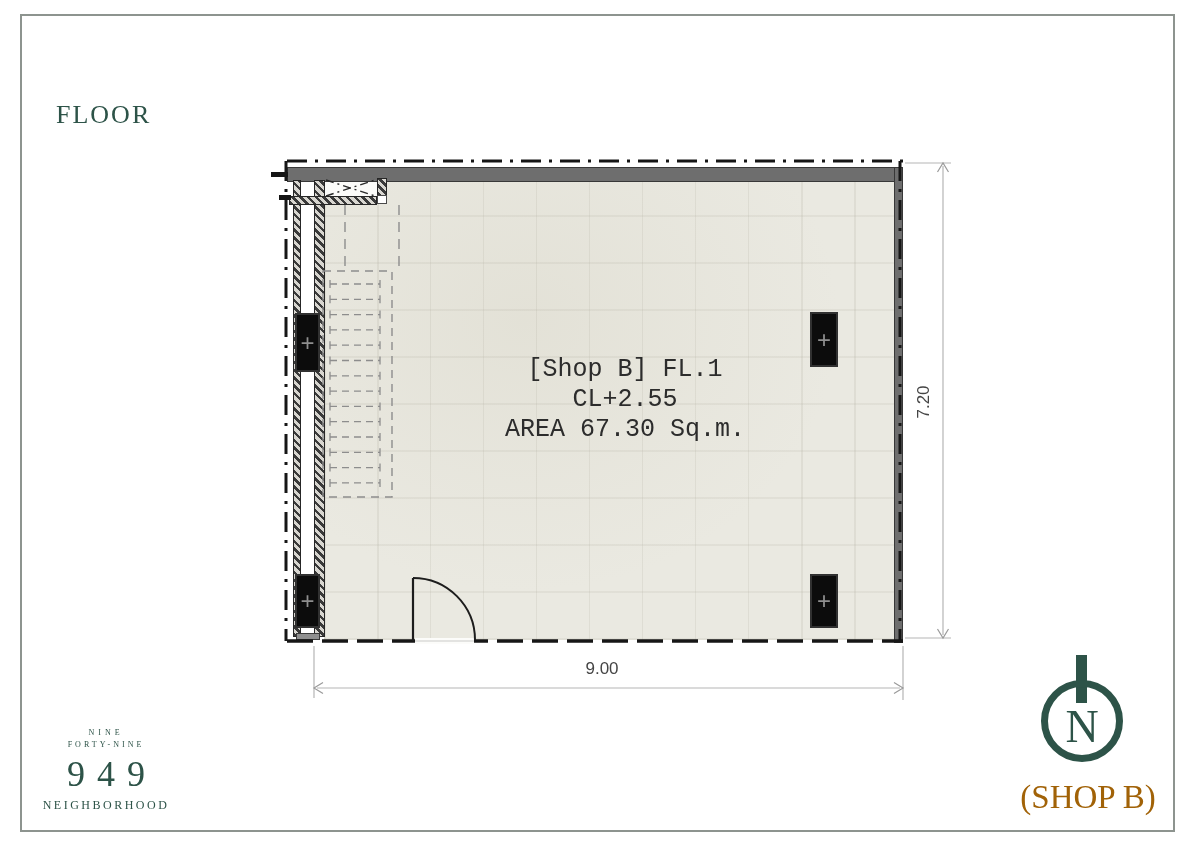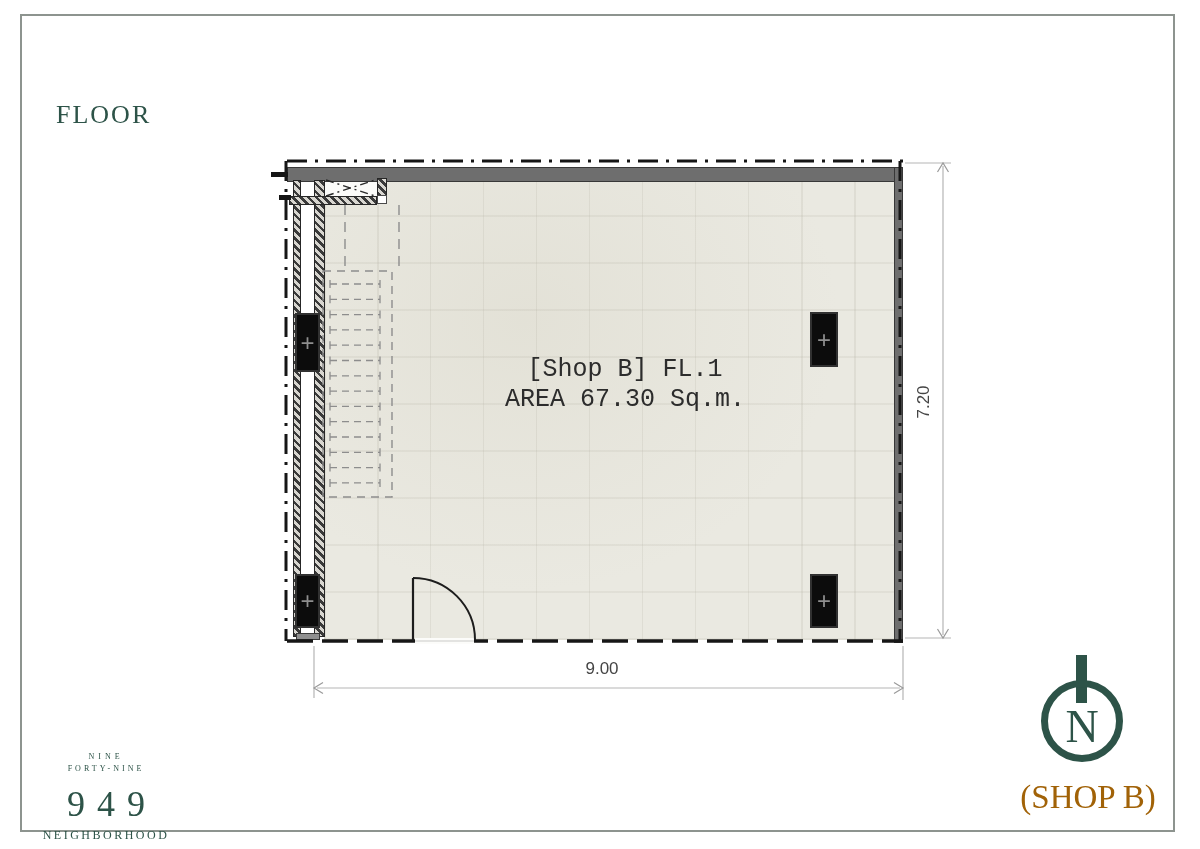--- a/index.html
+++ b/index.html
@@ -61,25 +61,25 @@
   #compass{left:1036px;top:650px;width:100px;height:110px;}
   #compass-ring{left:5px;top:30px;width:82px;height:82px;border:7px solid #2d5348;border-radius:50%;box-sizing:border-box;}
   #compass-needle{left:40px;top:5px;width:11px;height:48px;background:#2d5348;}
   #compass-n{left:5px;top:30px;width:82px;height:82px;display:flex;align-items:center;justify-content:center;
              padding-top:10px;box-sizing:border-box;font-family:"Liberation Serif","DejaVu Serif",serif;
              font-size:46px;color:#2d5348;}
   #shop-caption{left:1000px;top:779px;width:176px;text-align:center;color:#a16207;
                 font-family:"Liberation Serif","DejaVu Serif",serif;font-size:33px;}
 
   
-  #brand-logo{left:38px;top:752px;width:136px;text-align:center;color:#2d5348;
+  #brand-logo{left:38px;top:728px;width:136px;text-align:center;color:#2d5348;
               font-family:"Liberation Serif","DejaVu Serif",serif;}
   #logo-top1{font-size:8px;letter-spacing:4px;}
   #logo-top2{font-size:8px;letter-spacing:3px;margin-top:3px;}
-  #logo-number{font-size:36px;letter-spacing:12px;margin-top:10px;text-indent:12px;}
+  #logo-number{font-size:36px;letter-spacing:12px;margin-top:4px;text-indent:12px;}
   #logo-bottom{font-size:12px;letter-spacing:2.5px;margin-top:3px;}
 </style>
 </head>
 <body>
 
 <div id="canvas">
 
   <div id="frame" class="abs"></div>
 
   <div id="floor-subtitle" class="abs">FLOOR</div>
@@ -183,20 +183,21 @@
     <path d="M317 688 H900" stroke="#b5b5b5" stroke-width="1.2" fill="none"></path>
 
     <path d="M937.5 172 L943 163 L948.5 172" stroke="#9a9a9a" stroke-width="1.2" fill="none"></path>
     <path d="M937.5 629 L943 638 L948.5 629" stroke="#9a9a9a" stroke-width="1.2" fill="none"></path>
     <path d="M323 682.5 L314 688 L323 693.5" stroke="#9a9a9a" stroke-width="1.2" fill="none"></path>
     <path d="M894 682.5 L903 688 L894 693.5" stroke="#9a9a9a" stroke-width="1.2" fill="none"></path>
   </svg>
 
   <div id="room-label" class="abs">
     <div>[Shop B] FL.1</div>
+    <div>CL+2.55</div>
     <div>AREA 67.30 Sq.m.</div>
   </div>
   <div id="dim-width-label" class="abs">9.00</div>
   <div id="dim-height-label" class="abs">7.20</div>
 
   <div id="compass" class="abs">
     <div id="compass-needle" class="abs"></div>
     <div id="compass-ring" class="abs"></div>
     <div id="compass-n" class="abs">N</div>
   </div>

